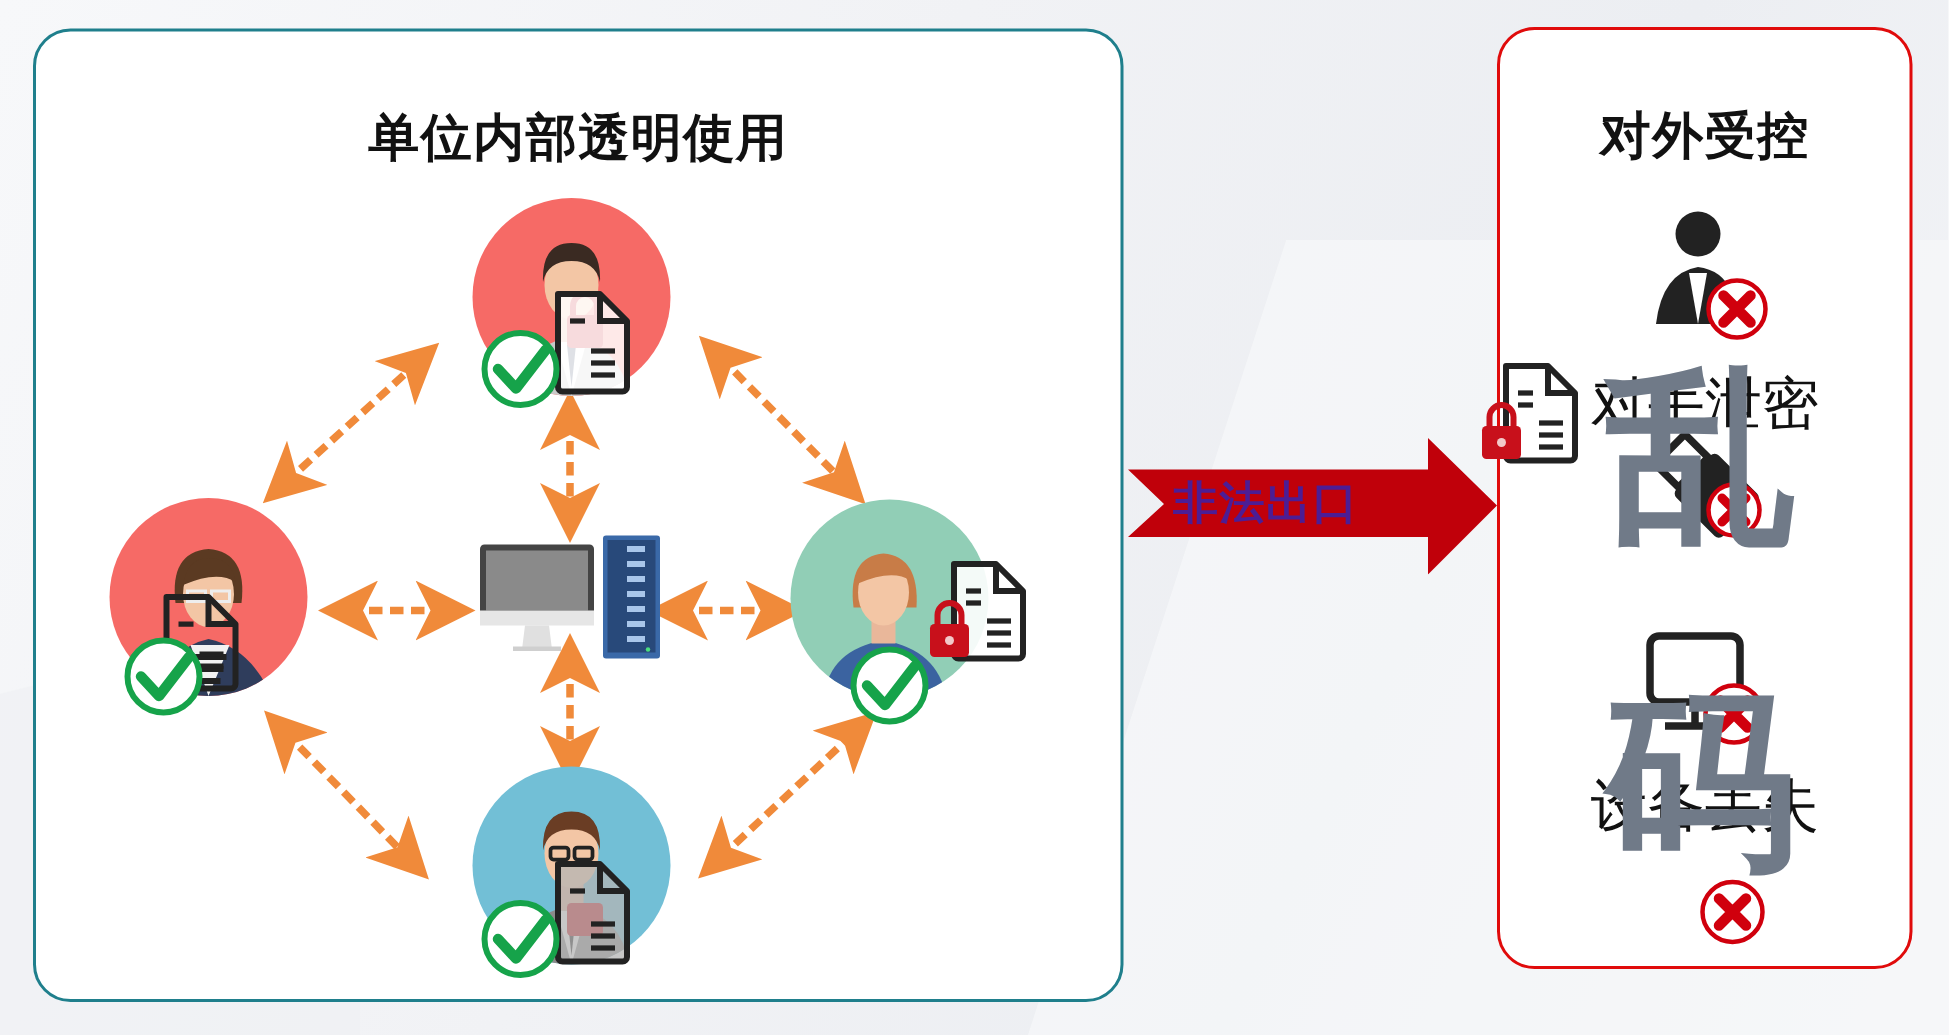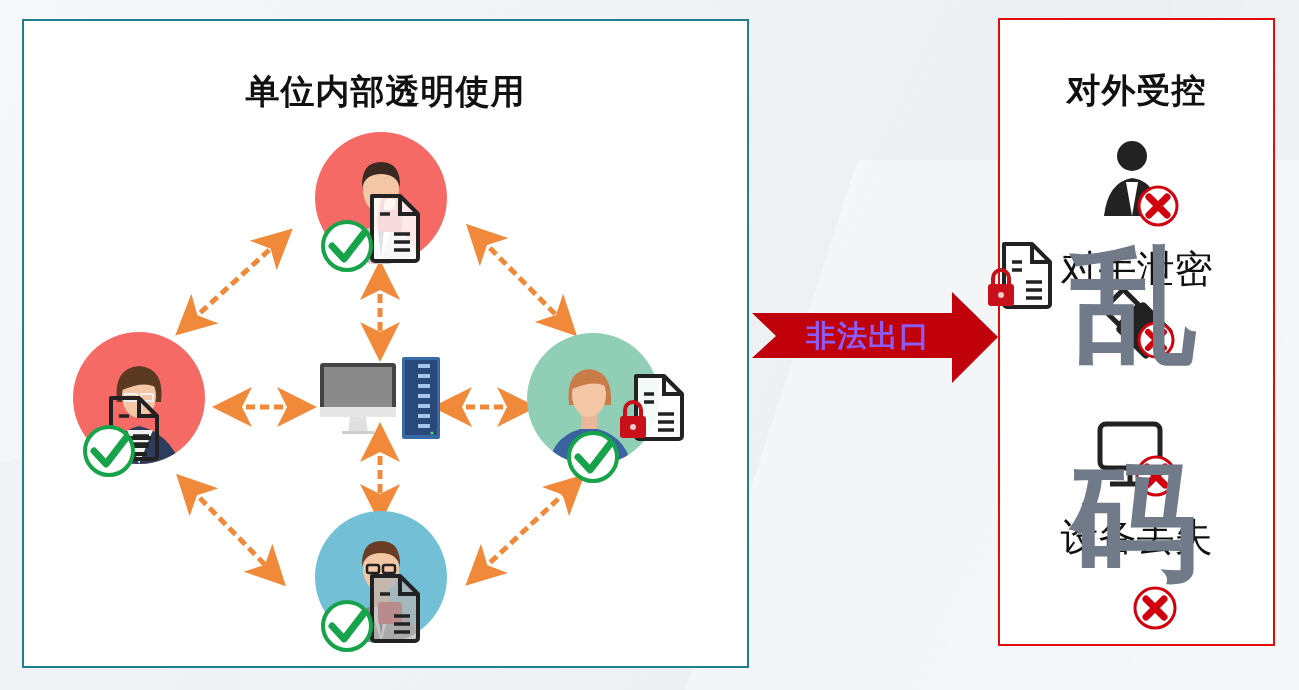--- a/index.html
+++ b/index.html
@@ -7,37 +7,37 @@
     width:1299px; height:690px; position:relative; overflow:hidden;
     background:#f2f3f6;
     font-family:"DejaVu Sans", "Liberation Sans", sans-serif;
   }
   .bg-shape { position:absolute; pointer-events:none; }
   .bg1 { left:0; top:0; width:1299px; height:690px;
     background:linear-gradient(115deg,#f7f8fa 0%,#f1f2f5 40%,#eceef2 70%,#f4f5f8 100%); }
   .bg2 { left:760px; top:160px; width:700px; height:600px; background:#f7f8fa; transform:skewX(-18deg); opacity:.7; }
   .bg3 { left:-60px; top:440px; width:300px; height:300px; background:#eef0f3; transform:skewY(-14deg); opacity:.6; }
 
-  .panel { position:absolute; background:#ffffff; box-sizing:border-box; }
+  .panel { position:absolute; background:#ffffff; box-sizing:border-box;border-radius:25px; }
   .panel-left { left:22px; top:19px; width:727px; height:649px; border:2px solid #1f7f8c; }
   .panel-right { left:998px; top:18px; width:277px; height:628px; border:2px solid #e00b0b; }
 
   .title { position:absolute; left:0; right:0; text-align:center; font-weight:bold; color:#111; }
   .title-left { top:48px; font-size:34px; letter-spacing:1px; }
   .title-right { top:48px; font-size:34px; letter-spacing:1px; }
 
   .avatar { position:absolute; width:132px; height:132px; border-radius:50%; overflow:hidden; }
   .check { position:absolute; width:54px; height:54px; }
   .doc { position:absolute; }
 
   .arrow-svg { position:absolute; }
 
   .exit-arrow { position:absolute; left:752px; top:292px; width:246px; height:91px; }
-  .exit-label { position:absolute; left:780px; top:316px; width:176px; text-align:center;
-    color:#8b5cf6; font-weight:bold; font-size:30px; letter-spacing:1px; line-height:40px; }
+  .exit-label { position:absolute; left:756px; top:316px; width:176px; text-align:center;
+    color:#4c1d95; font-weight:bold; font-size:30px; letter-spacing:1px; line-height:40px; }
 
   .risk-label { position:absolute; left:0; right:0; text-align:center; font-size:38px; color:#111; }
   .garble { position:absolute; color:#707a88; font-weight:bold; font-size:128px; line-height:1; }
 </style>
 </head>
 <body>
 
 <div class="bg-shape bg1"></div>
 <div class="bg-shape bg2"></div>
 <div class="bg-shape bg3"></div>

